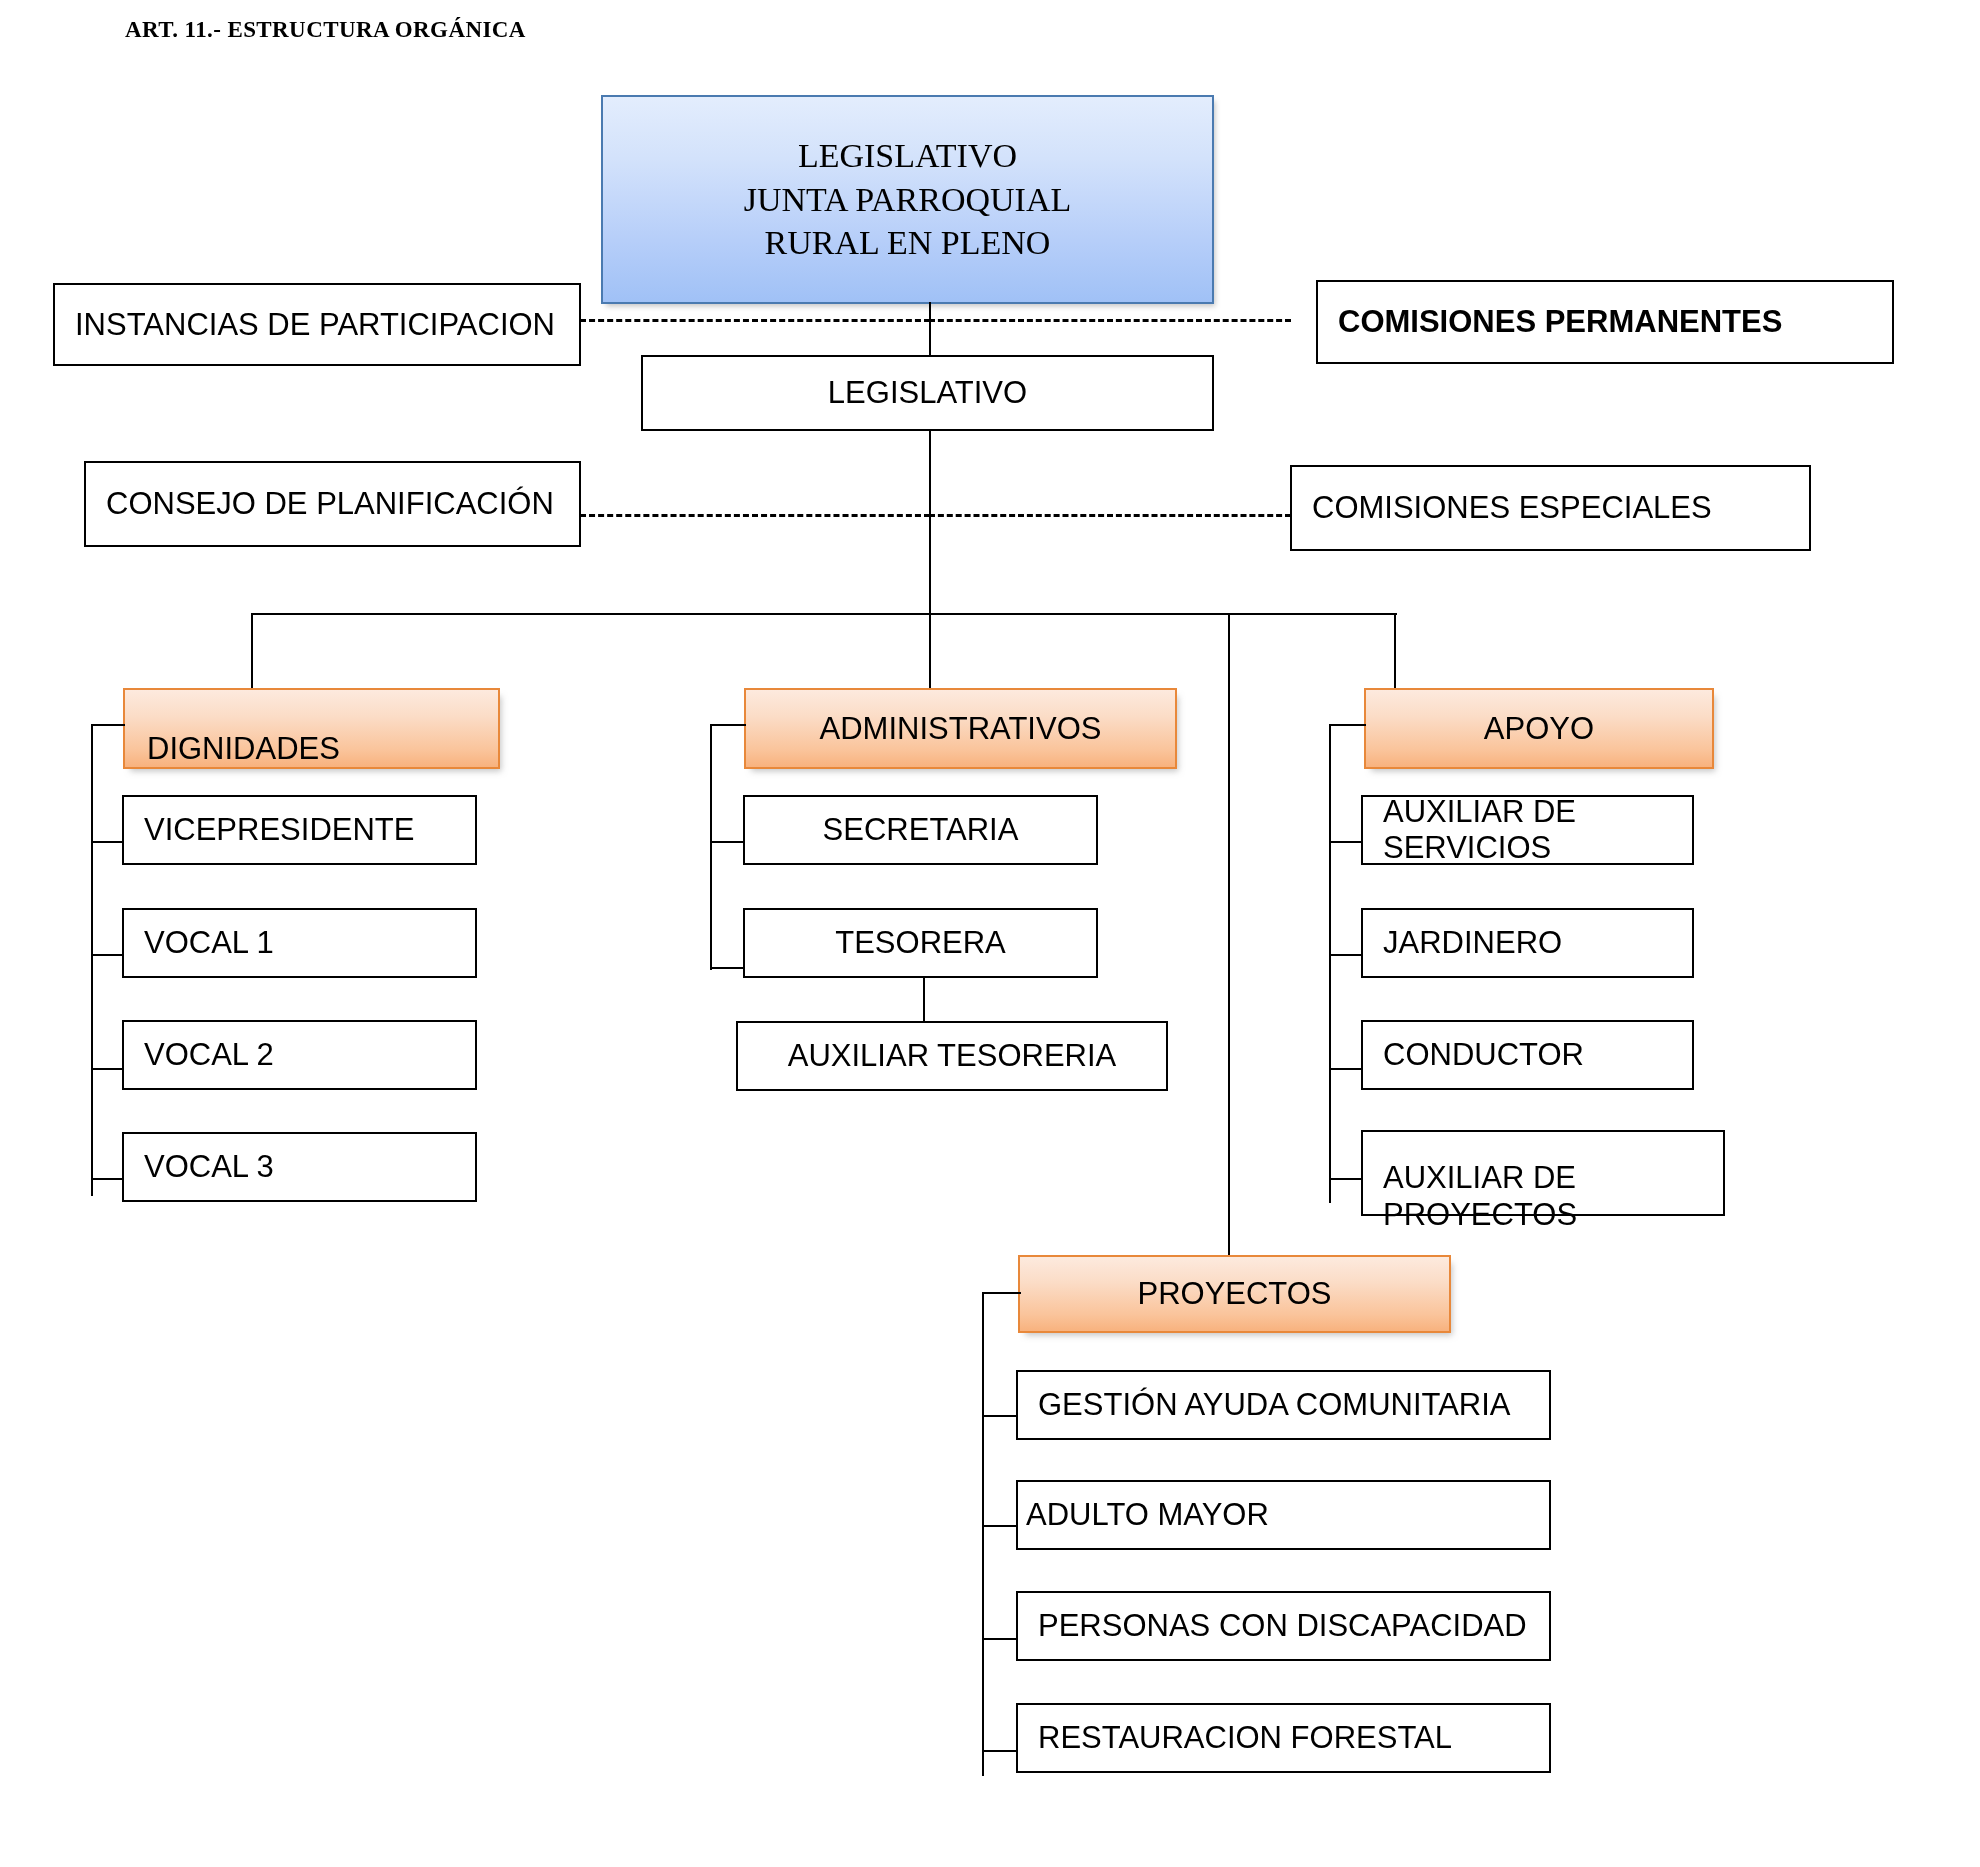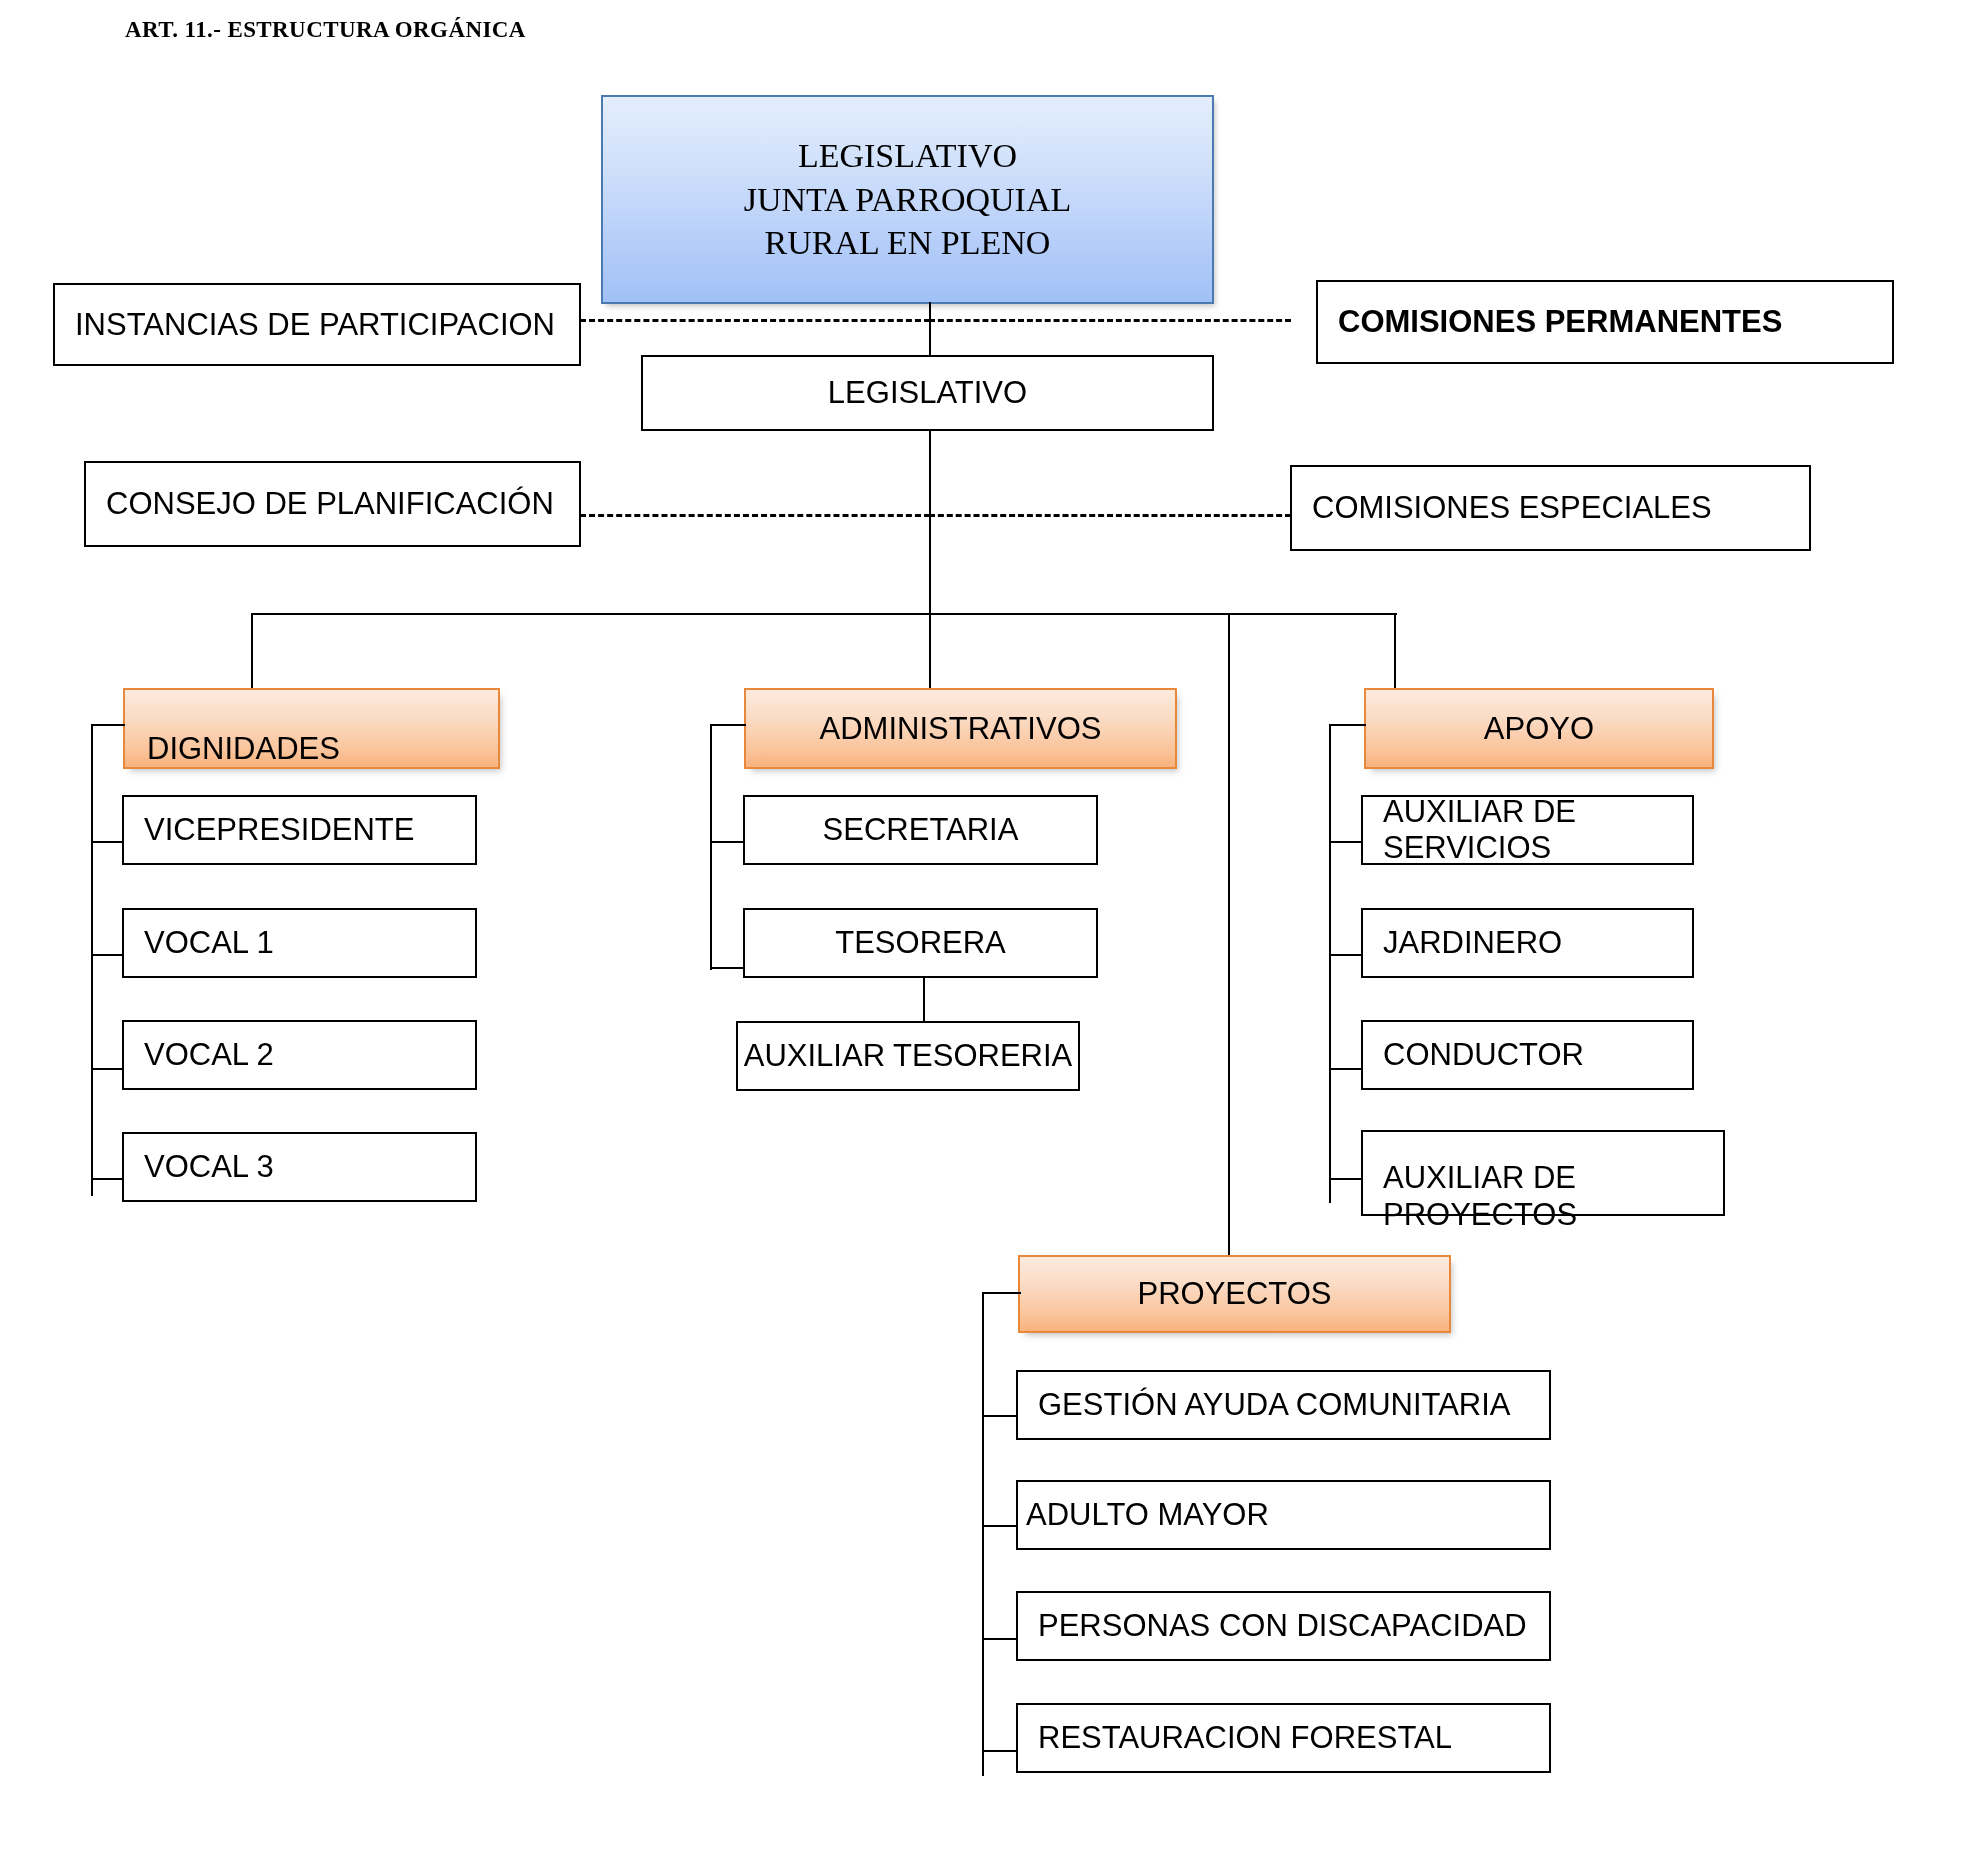--- a/index.html
+++ b/index.html
@@ -193,21 +193,21 @@
   <div class="box plain center" style="left:743px; top:795px; width:355px; height:70px;">
     <span>SECRETARIA</span>
   </div>
 
   <div class="hline" style="left:710px; top:967px; width:34px;"></div>
   <div class="box plain center" style="left:743px; top:908px; width:355px; height:70px;">
     <span>TESORERA</span>
   </div>
 
   <div class="vline" style="left:923px; top:978px; height:45px;"></div>
-  <div class="box plain center" style="left:736px; top:1021px; width:344px; height:70px;">
+  <div class="box plain center" style="left:736px; top:1021px; width:432px; height:70px;">
     <span>AUXILIAR TESORERIA</span>
   </div>
 
   <div class="box group" style="left:1364px; top:688px; width:350px; height:81px;">
     <span>APOYO</span>
   </div>
 
   <div class="vline" style="left:1329px; top:724px; height:479px;"></div>
   <div class="hline" style="left:1329px; top:724px; width:37px;"></div>
 

